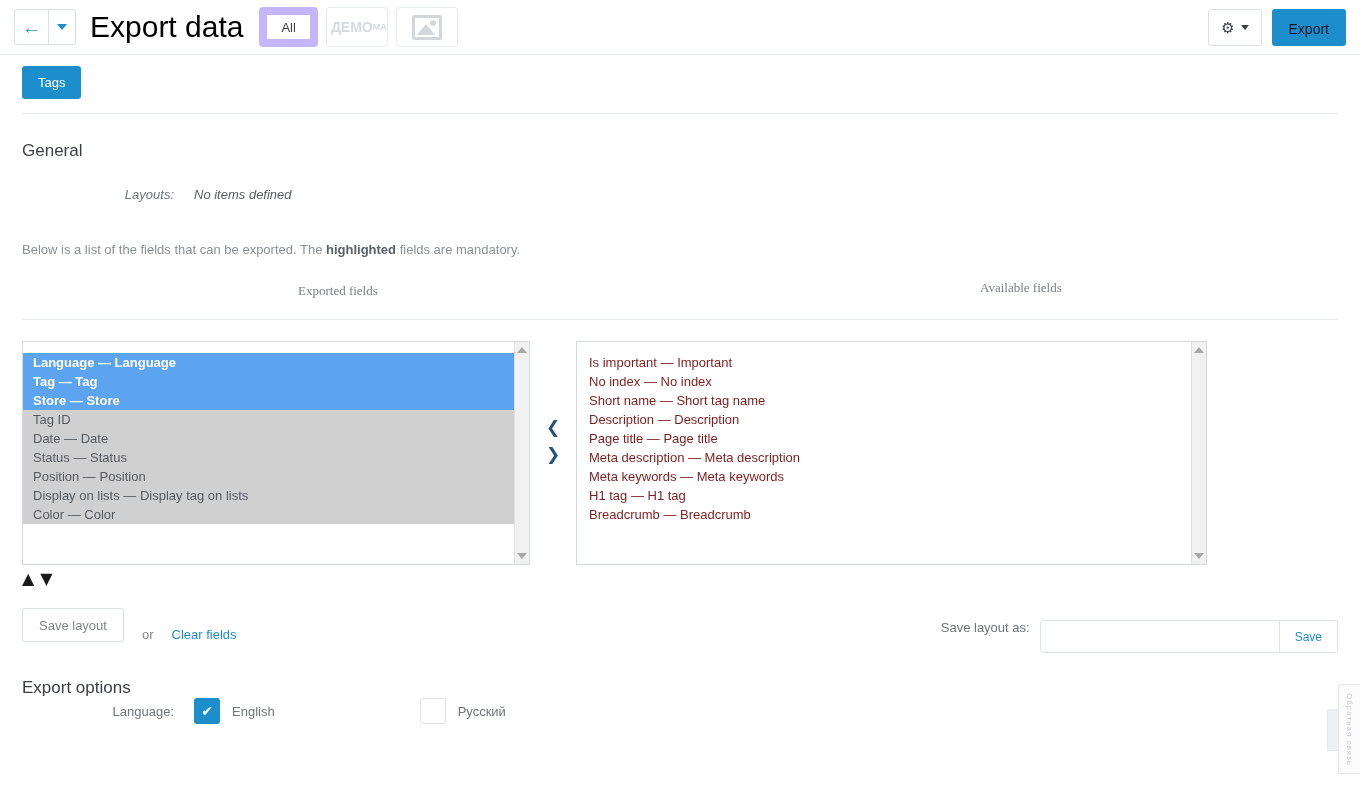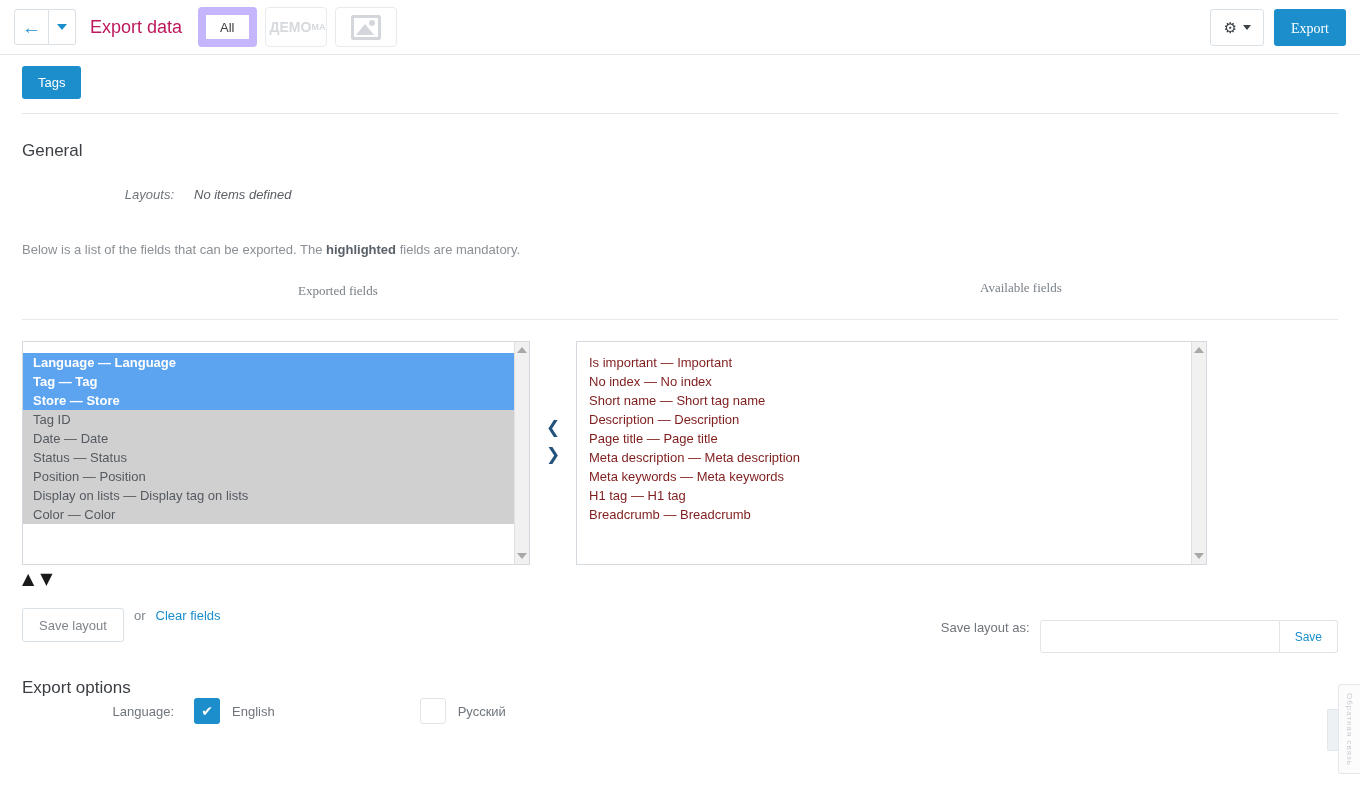--- a/index.html
+++ b/index.html
@@ -43,22 +43,22 @@
     font-weight: bold;
   }
   .caret-down-glyph {
     width: 0; height: 0;
     border-left: 5px solid transparent;
     border-right: 5px solid transparent;
     border-top: 6px solid #1b8ecb;
   }
 
   .page-heading {
-    font-size: 18px;
-    color: #be185d;
+    font-size: 30px;
+    color: #000000;
     font-weight: normal;
     margin-right: 16px;
     white-space: nowrap;
   }
 
   .chip {
     height: 40px;
     min-width: 58px;
     padding: 0 14px;
     border-radius: 4px;
@@ -139,25 +139,25 @@
   .gear-caret {
     width: 0; height: 0;
     border-left: 4px solid transparent;
     border-right: 4px solid transparent;
     border-top: 5px solid #3d4247;
   }
   .export-btn {
     height: 37px;
     padding: 12px 17px;
     background: #1b8ecb;
-    color: #ffffff;
+    color: #0f172a;
     border: none;
     border-radius: 3px;
     font-size: 14px;
-    font-family: Liberation Serif, serif;
+    font-family: Liberation Sans, sans-serif;
     cursor: pointer;
   }
 
   
   .tagbar { padding: 11px 22px 0 22px; }
   .tag-btn {
     display: inline-block;
     background: #1b8ecb;
     color: #fff;
     font-size: 13px;
@@ -374,21 +374,21 @@
     font-size: 13px;
     color: #7f858b;
     margin: 0 10px;
   }
   .link {
     font-size: 13px;
     color: #1b8ecb;
     text-decoration: none;
     cursor: pointer;
   }
-  .saverow-left { display: flex; align-items: flex-start; }
+  .saverow-left { display: flex; align-items: flex-end; gap: 8px; }
 
   .saveas {
     position: absolute;
     right: 22px;
     top: 12px;
     display: flex;
     align-items: flex-start;
   }
   .saveas-label {
     font-size: 13px;

